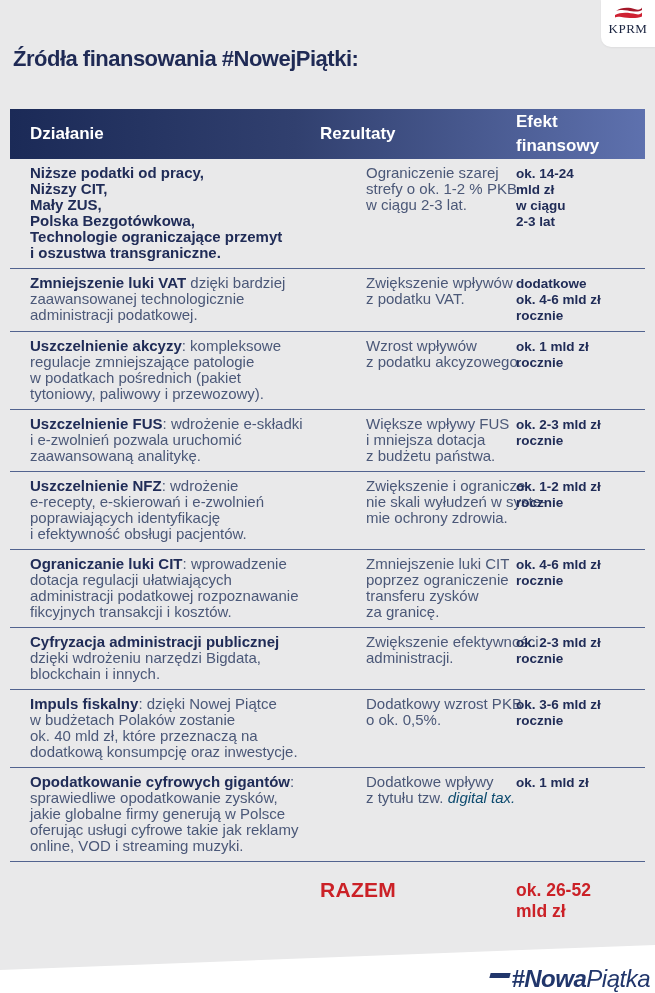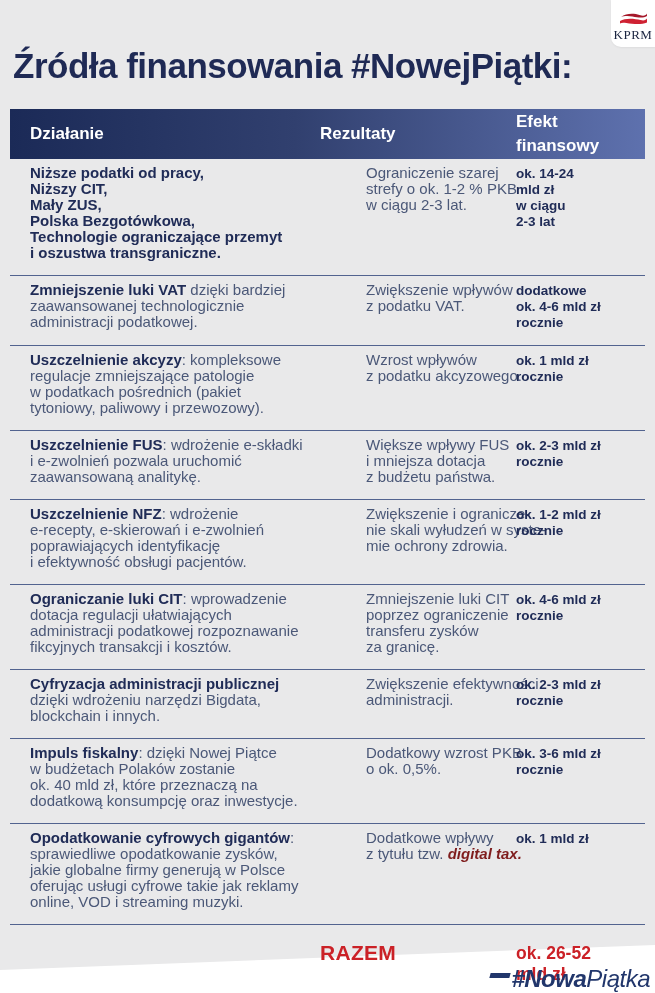--- a/index.html
+++ b/index.html
@@ -6,49 +6,49 @@
   .page{
     position:relative;width:655px;height:993px;overflow:hidden;background:#ffffff;
     font-family:"Liberation Sans",sans-serif;
   }
   .gray-bg{
     position:absolute;inset:0;background:#e9e9ea;
     clip-path:polygon(0 0,100% 0,100% 945px,0 970px);
   }
   
   .kprm-card{
-    position:absolute;top:0;right:0;width:44px;height:47px;background:#ffffff;
+    position:absolute;top:0;right:0;width:54px;height:47px;background:#ffffff;
     border-radius:0 0 0 10px;display:flex;flex-direction:column;align-items:center;
-    padding-top:12px;box-sizing:border-box;box-shadow:0 1px 2px rgba(0,0,0,0.05);
+    padding-top:6px;box-sizing:border-box;box-shadow:0 1px 2px rgba(0,0,0,0.05);
   }
   .kprm-word{
     font-family:"Liberation Serif",serif;font-size:13px;color:#1a2440;
     letter-spacing:.5px;margin-top:1px;
   }
   
   .title{
     position:absolute;left:13px;top:46px;margin:0;
-    font-size:35px;font-weight:bold;letter-spacing:-.5px;color:#1f2a55;
+    font-size:22px;font-weight:bold;letter-spacing:-.5px;color:#1f2a55;
   }
   
   .table{position:absolute;left:10px;right:10px;top:109px;}
   .grid{display:grid;grid-template-columns:290px 196px 1fr;padding-left:20px;box-sizing:border-box;}
   .thead{
     height:50px;align-items:center;color:#ffffff;font-weight:bold;font-size:17px;
     background:linear-gradient(90deg,#1b2a57 0%,#31406f 45%,#5e71ae 100%);
   }
   .thead .eff{white-space:pre-line;line-height:24px;}
   .row{
-    border-bottom:1px solid #52638f;padding-top:6px;padding-bottom:14px;
+    border-bottom:1px solid #52638f;padding-top:6px;padding-bottom:7px;
     font-size:15px;line-height:16px;
   }
   .cell.action{white-space:pre;color:#4b5878;}
   .cell.action b{color:#202c57;}
   .cell.result{white-space:pre;color:#4b5878;padding-right:6px;margin-left:46px;}
-  .cell.result i{color:#7f1d1d;font-weight:bold;}
+  .cell.result i{color:#0c4a6e;}
   .cell.effect{white-space:pre;font-weight:bold;color:#202c57;font-size:13.5px;line-height:16px;padding-top:1px;}
   .total-row{padding-top:16px;}
   .total-label{font-size:21px;font-weight:bold;color:#cb2127;letter-spacing:.3px;}
   .total-value{font-size:17.5px;line-height:21px;font-weight:bold;color:#cb2127;white-space:pre;padding-top:2px;}
   
   .footer{
     position:absolute;right:5px;bottom:2px;color:#21366b;font-size:24px;line-height:1;
     font-style:italic;white-space:nowrap;
   }
   .footer .dash{

